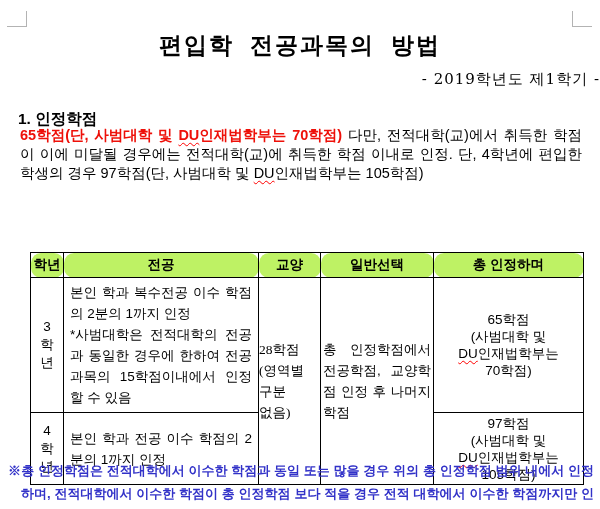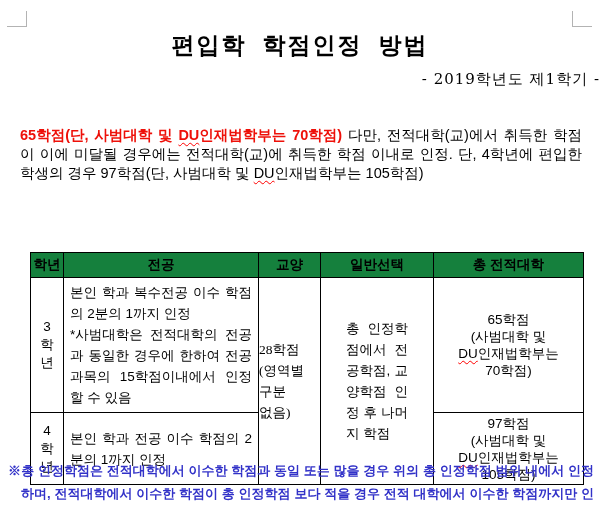--- a/index.html
+++ b/index.html
@@ -56,69 +56,71 @@
     position: absolute; left: 30px; top: 252px;
     border-collapse: collapse; table-layout: fixed;
     width: 553px;
     font-size: 13.5px;
   }
   .credit-table th, .credit-table td {
     border: 1px solid #000;
     vertical-align: middle;
   }
   .credit-table th {
-    background: #15803d;
+    background: #bef264;
     height: 25px; font-weight: bold; text-align: center;
     font-size: 13.5px;
+    border-radius: 10px;
   }
   tr.row-3 { height: 110px; }
   tr.row-4 { height: 72px; }
   td.year  { text-align: center; white-space: pre-line; line-height: 18px; }
   td.major { padding: 4px 6px; text-align: justify; line-height: 21px; margin-left: 20px; }
   td.liberal { text-align: left; white-space: pre-line; line-height: 21px; font-family: Liberation Serif, serif; }
-  td.general { padding: 4px 25px; text-align: justify; line-height: 21px; }
+  td.general { padding: 4px 2px; text-align: justify; line-height: 21px; }
   td.total { text-align: center; line-height: 17px; }
   .footnote {
     position: absolute; left: 8px; top: 460px; width: 586px;
     color: #3232c8; font-weight: bold;
     font-size: 13px; line-height: 22.5px;
     text-align: justify;
     padding-left: 13px; text-indent: -13px;
   }
 </style>
 </head>
 <body>
 
 <div class="page">
 
   <div class="corner corner-left"></div>
   <div class="corner corner-right"></div>
 
-  <h1 class="title">편입학 학점인정 방법</h1>
+  <h1 class="title">편입학 전공과목의 방법</h1>
   <div class="subtitle">- 2019학년도 제1학기 -</div>
 
+  <h2 class="heading">1. 인정학점</h2>
 
   <p class="para"><span class="red">65학점(단, 사범대학 및 </span><span class="red wavy">DU</span><span class="red">인재법학부는 70학점)</span><span> 다만, 전적대학(교)에서 취득한 학점이 이에 미달될 경우에는 전적대학(교)에 취득한 학점 이내로 인정. 단, 4학년에 편입한 학생의 경우 97학점(단, 사범대학 및 </span><span class="wavy">DU</span><span>인재법학부는 105학점)</span></p>
 
 
   <table class="credit-table">
     <colgroup>
       <col style="width:33px">
         <col style="width:195px">
         <col style="width:62px">
         <col style="width:113px">
         <col style="width:150px">
     </colgroup>
     <thead>
       <tr>
         <th>학년</th>
         <th>전공</th>
         <th>교양</th>
         <th>일반선택</th>
-        <th>총 전적대학</th>
+        <th>총 인정하며</th>
       </tr>
     </thead>
     <tbody>
       <tr class="row-3">
         <td class="year">3
 학
 년</td>
         <td class="major">
           <div>본인 학과 복수전공 이수 학점의 2분의 1까지 인정</div>
           <div>*사범대학은 전적대학의 전공과 동일한 경우에 한하여 전공과목의 15학점이내에서 인정할 수 있음</div>

